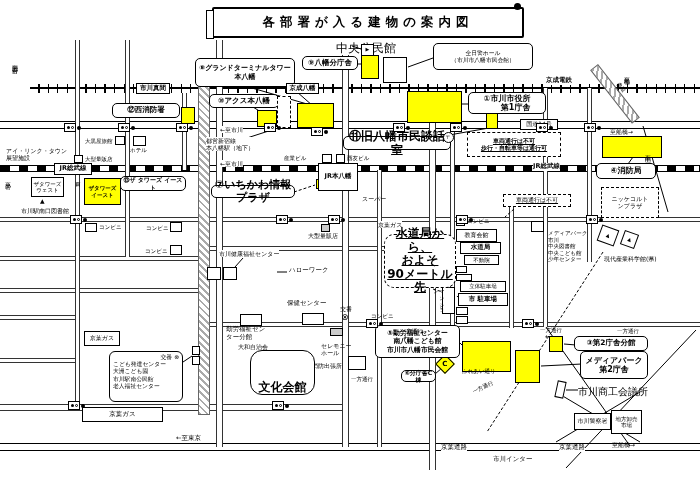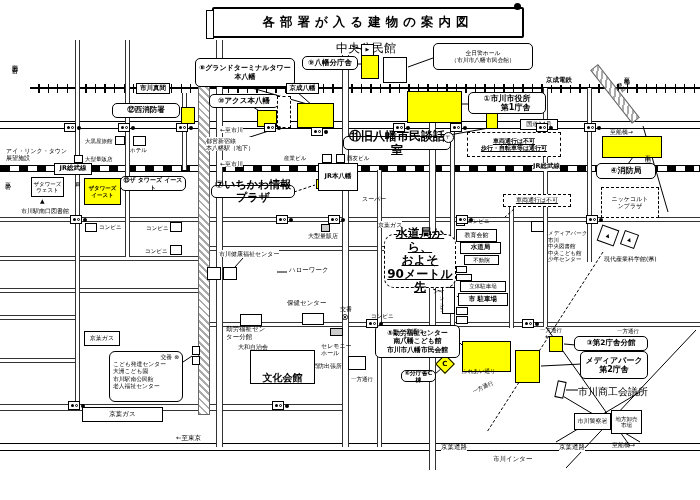--- a/index.html
+++ b/index.html
@@ -221,21 +221,21 @@
   <div class="t" style="left:287px;top:300px;font-size:6.5px;">保健センター</div>
   <div class="bx" style="left:302px;top:313px;width:22px;height:12px;"></div>
   <div class="t" style="left:340px;top:305px;font-size:6px;">交番</div>
   <div class="t" style="left:341px;top:312px;font-size:9px;">⊗</div>
   <div class="bx grey" style="left:330px;top:328px;width:13px;height:8px;"></div>
   <div class="t" style="left:321px;top:342px;font-size:6px;">セレモニー
 ホール</div>
   <div class="t" style="left:312px;top:362px;font-size:6px;">消防出張所</div>
   <div class="bx" style="left:348px;top:356px;width:18px;height:14px;"></div>
   <div class="t" style="left:238px;top:343px;font-size:6px;">大和自治会</div>
-  <div class="bx" style="left:250px;top:350px;width:65px;height:34px;align-items:flex-end;font-weight:bold;font-size:10px;">文化会館</div>
+  <div class="bx" style="left:250px;top:350px;width:65px;height:45px;align-items:flex-end;font-weight:bold;font-size:12px;border-radius:12px;">文化会館</div>
 
   <div class="bx" style="left:109px;top:351px;width:74px;height:51px;border-radius:6px;flex-direction:column;align-items:flex-start;justify-content:flex-start;padding:2px 3px;font-size:5.8px;line-height:1.25;text-align:left;">
     <span style="align-self:flex-end;display:flex;align-items:center;gap:2px;"><span>交番</span><span>⊗</span></span>
     <span>こども発達センター</span>
     <span>大洲こども園</span>
     <span>市川駅南公民館</span>
     <span>老人福祉センター</span>
   </div>
   <div class="bx" style="left:192px;top:346px;width:8px;height:9px;"></div>
   <div class="bx" style="left:192px;top:356px;width:8px;height:9px;"></div>

